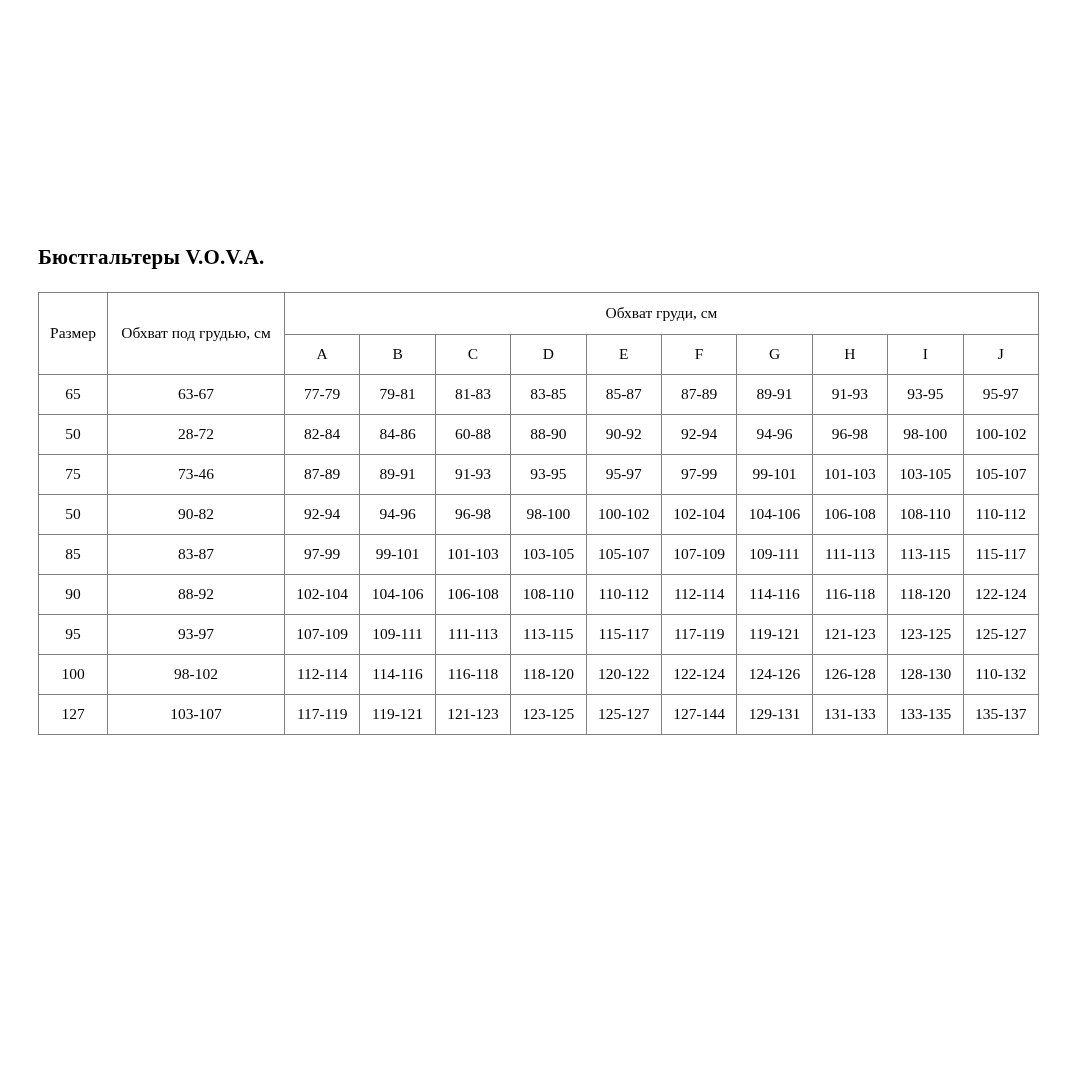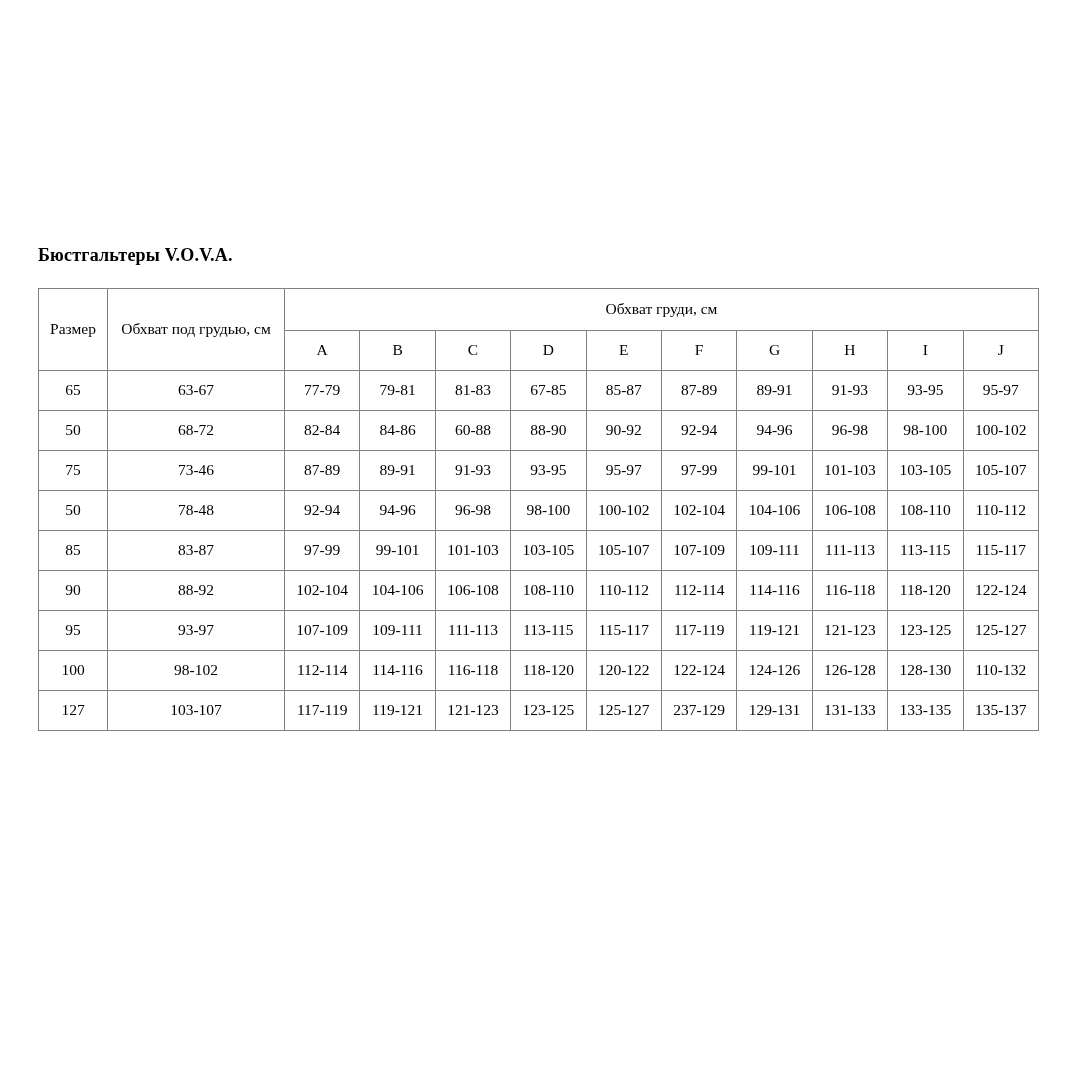--- a/index.html
+++ b/index.html
@@ -12,21 +12,21 @@
   }
   .page {
     width: 1076px;
     height: 1076px;
     padding: 0 38px;
     overflow: hidden;
   }
   .title {
     padding-top: 245px;
     margin-bottom: 22px;
-    font-size: 18px;
+    font-size: 21px;
     font-weight: bold;
     letter-spacing: 0.2px;
   }
   table.size-chart {
     border-collapse: collapse;
     width: 1000px;
     table-layout: fixed;
   }
   table.size-chart col.c-size   { width: 69px; }
   table.size-chart col.c-under  { width: 177px; }
@@ -86,31 +86,31 @@
           <td>J</td>
         </tr>
     </thead>
     <tbody id="chart-body">
         <tr>
           <td>65</td>
           <td>63-67</td>
           <td>77-79</td>
           <td>79-81</td>
           <td>81-83</td>
-          <td>67-85</td>
+          <td>83-85</td>
           <td>85-87</td>
           <td>87-89</td>
           <td>89-91</td>
           <td>91-93</td>
           <td>93-95</td>
           <td>95-97</td>
         </tr>
         <tr>
           <td>50</td>
-          <td>68-72</td>
+          <td>28-72</td>
           <td>82-84</td>
           <td>84-86</td>
           <td>60-88</td>
           <td>88-90</td>
           <td>90-92</td>
           <td>92-94</td>
           <td>94-96</td>
           <td>96-98</td>
           <td>98-100</td>
           <td>100-102</td>
@@ -124,21 +124,21 @@
           <td>93-95</td>
           <td>95-97</td>
           <td>97-99</td>
           <td>99-101</td>
           <td>101-103</td>
           <td>103-105</td>
           <td>105-107</td>
         </tr>
         <tr>
           <td>50</td>
-          <td>78-48</td>
+          <td>90-82</td>
           <td>92-94</td>
           <td>94-96</td>
           <td>96-98</td>
           <td>98-100</td>
           <td>100-102</td>
           <td>102-104</td>
           <td>104-106</td>
           <td>106-108</td>
           <td>108-110</td>
           <td>110-112</td>
@@ -200,21 +200,21 @@
           <td>110-132</td>
         </tr>
         <tr>
           <td>127</td>
           <td>103-107</td>
           <td>117-119</td>
           <td>119-121</td>
           <td>121-123</td>
           <td>123-125</td>
           <td>125-127</td>
-          <td>237-129</td>
+          <td>127-144</td>
           <td>129-131</td>
           <td>131-133</td>
           <td>133-135</td>
           <td>135-137</td>
         </tr>
       </tbody>
   </table>
 </div>
 
 </body></html>

